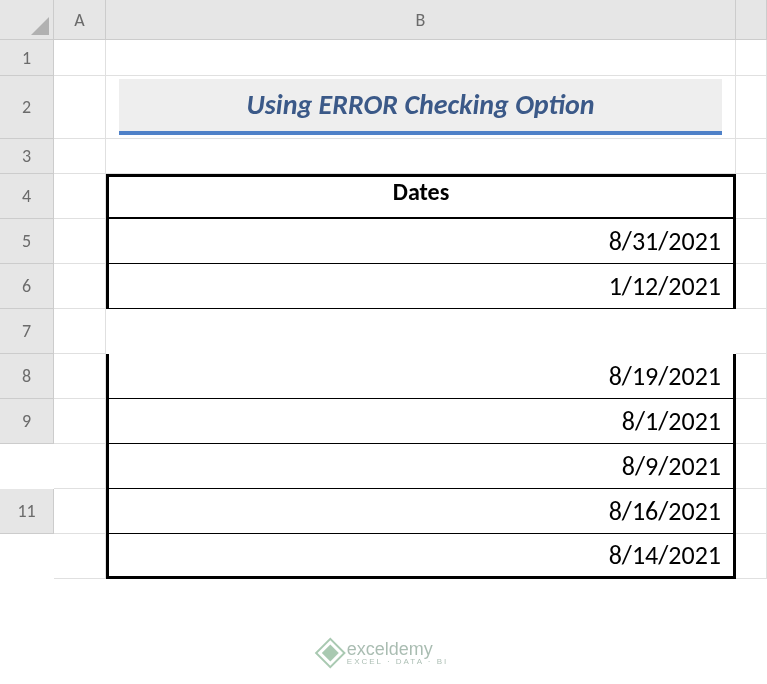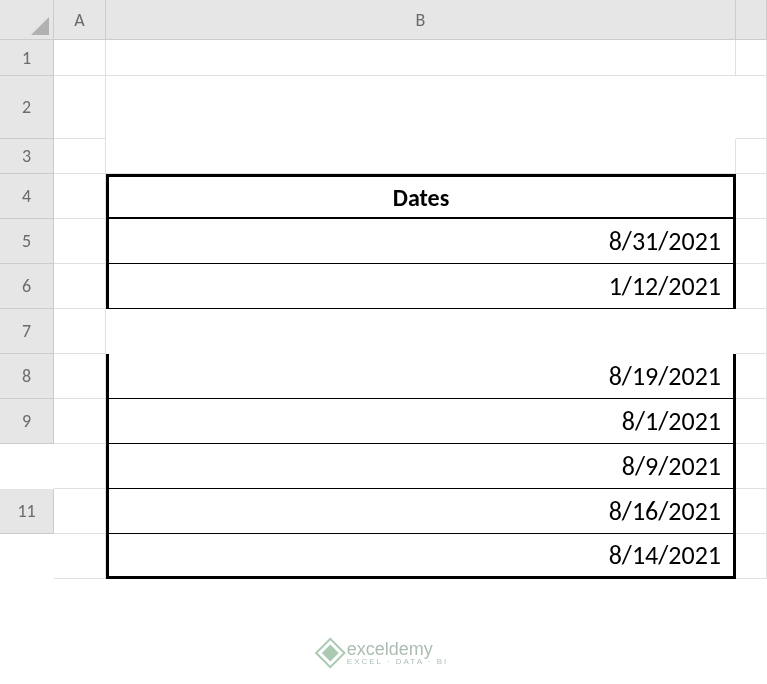--- a/index.html
+++ b/index.html
@@ -92,21 +92,21 @@
       color: #3b5988;
       font-style: italic;
     }
     
     .table-header {
       grid-column: 3;
       grid-row: 5;
       border: 3px solid #000;
       border-bottom: 2px solid #000;
       display: flex;
-      align-items: center;
+      align-items: flex-start;
       justify-content: center;
       font-size: 24px;
       font-weight: bold;
       background: #fff;
     }
     .table-row {
       grid-column: 3;
       border-left: 3px solid #000;
       border-right: 3px solid #000;
       border-bottom: 1px solid #000;
@@ -182,20 +182,25 @@
   <div class="row-header" style="grid-row:8">7</div>
   <div class="row-header" style="grid-row:9">8</div>
   <div class="row-header" style="grid-row:10">9</div>
   <div class="row-header" style="grid-row:12">11</div>
 
   <div class="cell blank" style="grid-column:2;grid-row:2"></div>
   <div class="cell blank" style="grid-column:3;grid-row:2"></div>
   <div class="cell blank" style="grid-column:4;grid-row:2"></div>
 
   <div class="cell blank" style="grid-column:2;grid-row:3"></div>
+  <div class="title-cell">
+    <div class="title-box">
+      <span>Using ERROR Checking Option</span>
+    </div>
+  </div>
   <div class="cell blank" style="grid-column:4;grid-row:3"></div>
 
   <div class="cell blank" style="grid-column:2;grid-row:4"></div>
   <div class="cell blank" style="grid-column:3;grid-row:4"></div>
   <div class="cell blank" style="grid-column:4;grid-row:4"></div>
 
   <div class="cell blank" style="grid-column:2;grid-row:5"></div>
   <div class="table-header">
     <span>Dates</span>
   </div>

